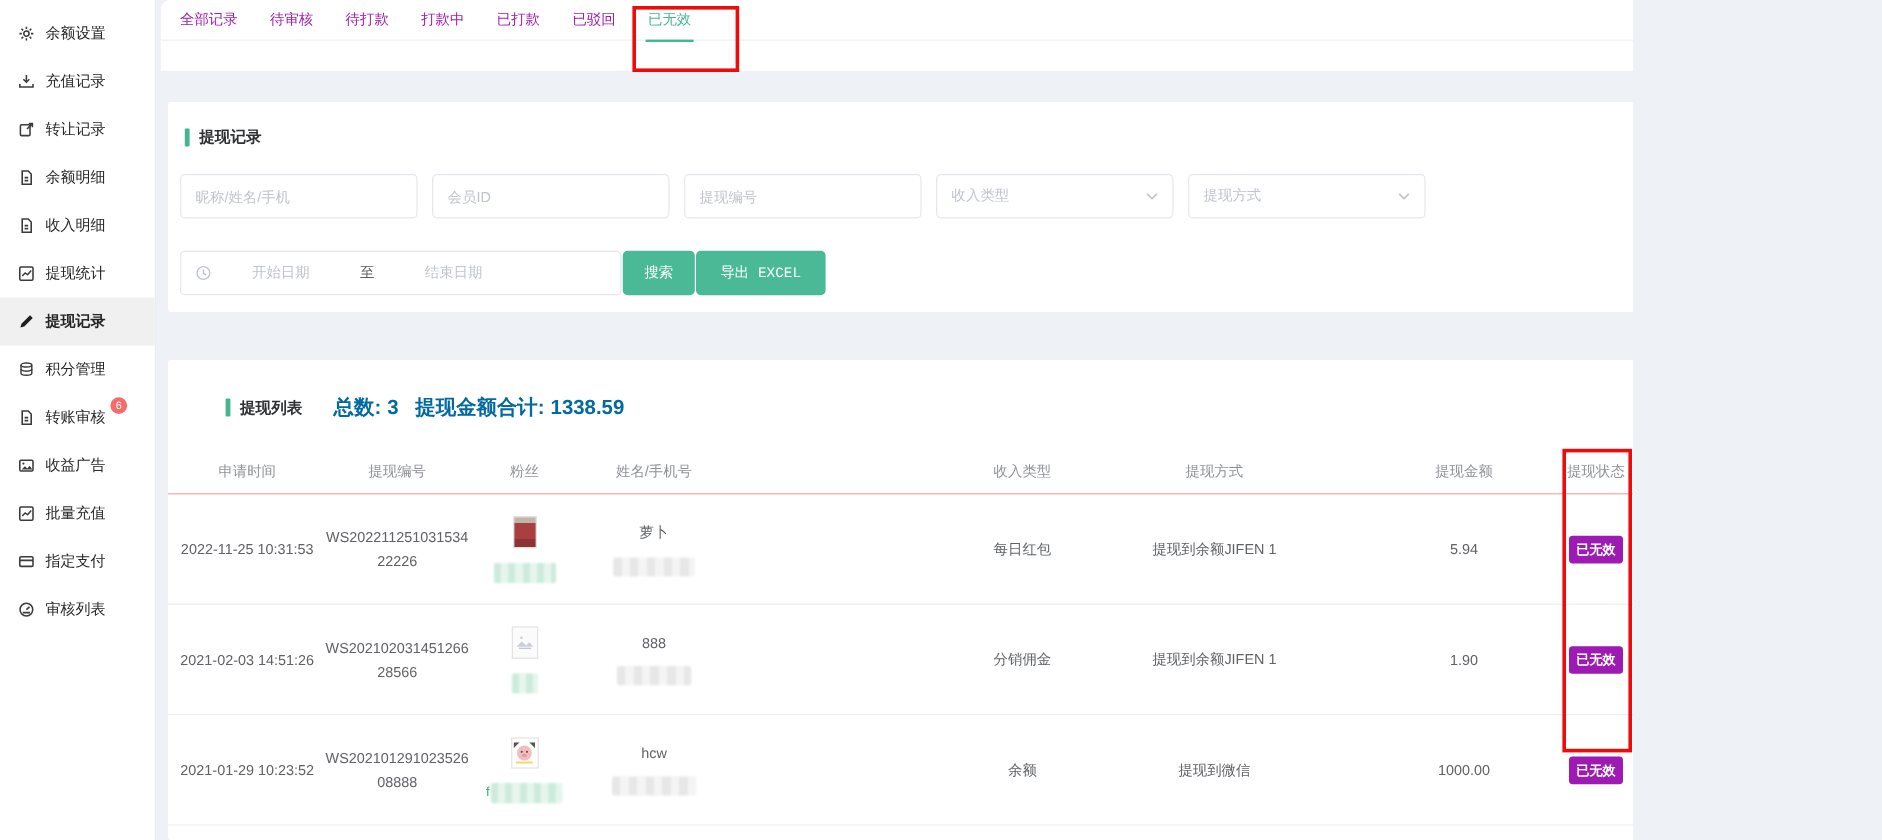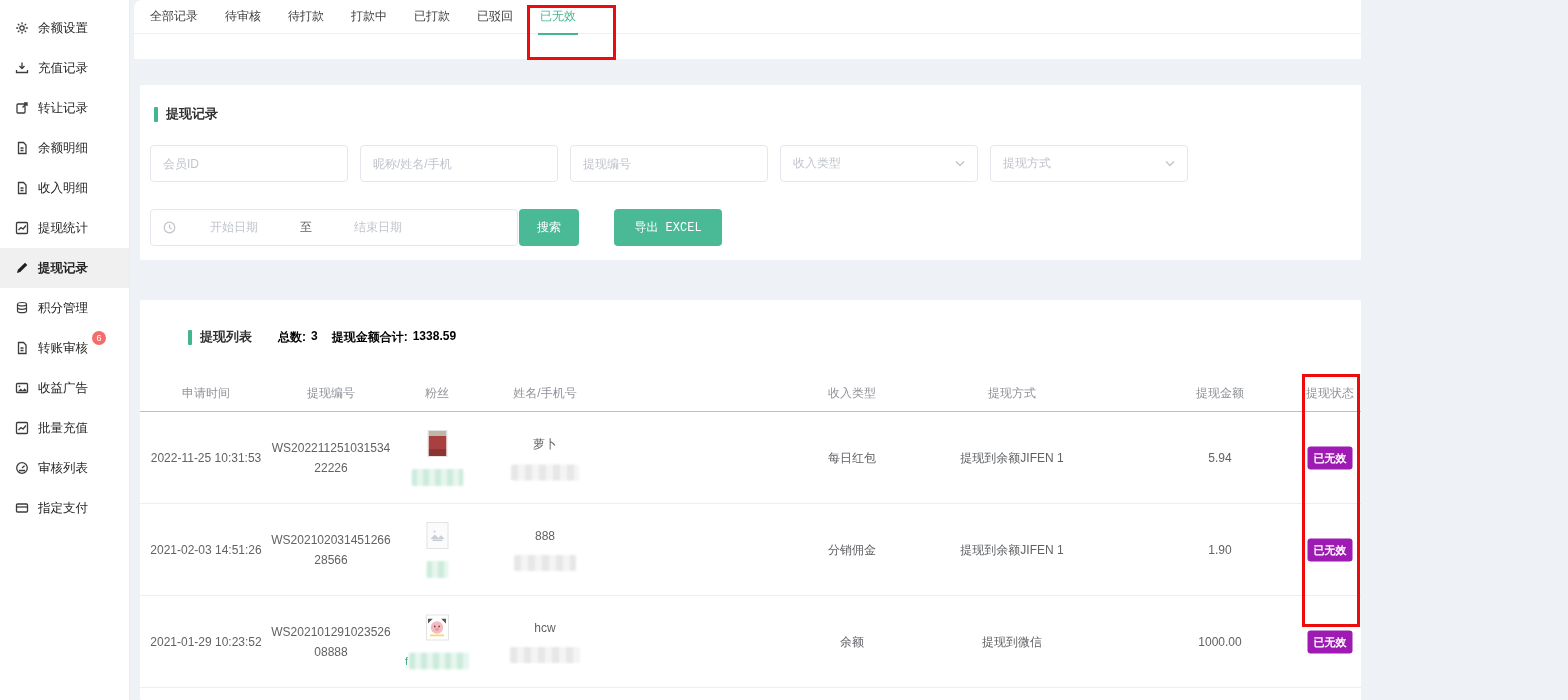--- a/index.html
+++ b/index.html
@@ -14,56 +14,56 @@
   .side-item svg { flex:0 0 auto; }
   .side-item.active { background:#f0f0f0; font-weight:bold; }
   .side-badge { position:absolute; top:3px; left:92px; background:#f56c6c; color:#fff;
                 font-size:9px; line-height:1; padding:2.5px 4.5px; border-radius:8px; }
 
   
   .tab-panel { position:absolute; left:134px; top:0; width:1420px; height:59px; background:#fff;
                border-radius:8px 8px 0 0; }
   .tabs-row { position:relative; height:34px; border-bottom:1px solid #eef0f3; display:flex;
               align-items:center; padding-left:16px; gap:27px; }
-  .tab { position:relative; font-size:12px; color:#404040; cursor:pointer; white-space:nowrap; }
+  .tab { position:relative; font-size:12px; color:#a21caf; cursor:pointer; white-space:nowrap; }
   .tab.active { color:#45b78f; }
   .tab.active::after { content:""; position:absolute; left:-2px; right:-2px; bottom:-10px;
                        height:2px; background:#45b78f; }
 
   
   .card { position:absolute; left:140px; width:1414px; background:#fff; border-radius:2px; }
   .form-card  { top:85px;  height:175px; }
   .table-card { top:300px; height:400px; }
   .section-head { display:flex; align-items:center; gap:8px; padding:20px 0 0 14px; }
   .table-card .section-head { padding-top:28px;padding-left:48px; }
   .bar { width:4px; height:15px; background:#42b690; border-radius:1px; }
   .section-title { font-size:13px; font-weight:bold; color:#303133; }
-  .list-meta { display:flex; align-items:flex-start; gap:5px; margin-left:18px;
-               font-size:12px; font-weight:bold; color:#000000; }
+  .list-meta { display:flex; align-items:center; gap:5px; margin-left:18px;
+               font-size:17px; font-weight:bold; color:#0369a1; }
   .list-meta .v { margin-right:9px; }
 
   
   .filter-row1 { position:absolute; left:10px; top:60px; display:flex; gap:12px; }
   .filter-row2 { position:absolute; left:10px; top:124px; display:flex; gap:1px;font-family:Liberation Mono, monospace; }
   .f-input, .f-select, .date-range { height:37px; border:1px solid #e4e7ed; border-radius:4px;
       background:#fff; font-size:12px; color:#606266; }
   .f-input { width:198px; padding:0 12px; outline:none;
              font-family:"Liberation Sans","DejaVu Sans",sans-serif; }
   .f-input::placeholder { color:#c0c4cc; }
   .f-select { width:198px; display:flex; align-items:center; justify-content:space-between;
               padding:0 12px; cursor:pointer; }
   .ph { color:#c0c4cc; }
   .date-range { width:368px; display:flex; align-items:center; padding:0 12px; gap:4px; }
   .date-range .dtxt { width:96px; text-align:center; color:#c0c4cc; }
   .date-range .sep { width:40px; text-align:center; color:#606266; }
   .date-range svg { margin-right:6px; }
   .btn-green { height:37px; border:none; border-radius:4px; background:#4ab996; color:#fff;
                font-size:12px; cursor:pointer; font-family:inherit; }
   .btn-search { width:60px; }
-  .btn-export { width:108px;margin-left:34px; }
+  .btn-export { width:108px; }
 
   
   .thead { position:absolute; top:75px; left:0; right:0; height:37px; border-bottom:1px solid #fca5a5; }
   .th { position:absolute; top:50%; transform:translate(-50%,-50%); font-size:12px; color:#909399;
         white-space:nowrap; }
   .tbody { position:absolute; top:112px; left:0; right:0; }
   .trow { position:relative; height:92px; border-bottom:1px solid #ebeef5; }
   .cell { position:absolute; top:50%; transform:translate(-50%,-50%); font-size:12px; color:#606266;
           white-space:nowrap; text-align:center; }
   .c1{left:66px} .c2{left:191px} .c3{left:297px} .c4{left:405px} .c5{left:712px}
@@ -177,31 +177,31 @@
     </div>
     <div class="side-item">
       <svg width="14" height="14" viewBox="0 0 14 14" fill="none" stroke="#3c3c3c" stroke-width="1.3">
           <rect x="1.5" y="1.5" width="11" height="11" rx="1"></rect>
           <path d="M3.5 9l2.5-2.5 2 1.5 3-3.5"></path>
         </svg>
       <span>批量充值</span>
     </div>
     <div class="side-item">
       <svg width="14" height="14" viewBox="0 0 14 14" fill="none" stroke="#3c3c3c" stroke-width="1.3">
+          <rect x="1.5" y="3" width="11" height="8" rx="1"></rect>
+          <path d="M1.5 6h11"></path>
+        </svg>
+      <span>指定支付</span>
+    </div>
+    <div class="side-item">
+      <svg width="14" height="14" viewBox="0 0 14 14" fill="none" stroke="#3c3c3c" stroke-width="1.3">
           <circle cx="7" cy="7" r="5.3"></circle>
           <path d="M7 7l2.6-2.3M4 9.5h6"></path>
         </svg>
       <span>审核列表</span>
-    </div>
-    <div class="side-item">
-      <svg width="14" height="14" viewBox="0 0 14 14" fill="none" stroke="#3c3c3c" stroke-width="1.3">
-          <rect x="1.5" y="3" width="11" height="8" rx="1"></rect>
-          <path d="M1.5 6h11"></path>
-        </svg>
-      <span>指定支付</span>
     </div>
   </div>
 
   <div class="tab-panel">
     <div class="tabs-row">
       <span class="tab">全部记录</span>
       <span class="tab">待审核</span>
       <span class="tab">待打款</span>
       <span class="tab">打款中</span>
       <span class="tab">已打款</span>
@@ -209,22 +209,22 @@
       <span class="tab active">已无效</span>
     </div>
   </div>
 
   <div class="card form-card">
     <div class="section-head">
       <span class="bar"></span>
       <span class="section-title">提现记录</span>
     </div>
     <div class="filter-row1">
+      <input class="f-input" placeholder="昵称/姓名/手机" style="">
       <input class="f-input" placeholder="会员ID" style="">
-      <input class="f-input" placeholder="昵称/姓名/手机" style="">
       <input class="f-input" placeholder="提现编号" style="">
       <div class="f-select">
         <span class="ph">收入类型</span>
         <svg width="10" height="7" viewBox="0 0 10 7" fill="none" stroke="#c0c4cc" stroke-width="1.4">
             <path d="M1 1.5l4 4 4-4"></path>
           </svg>
       </div>
       <div class="f-select">
         <span class="ph">提现方式</span>
         <svg width="10" height="7" viewBox="0 0 10 7" fill="none" stroke="#c0c4cc" stroke-width="1.4">

